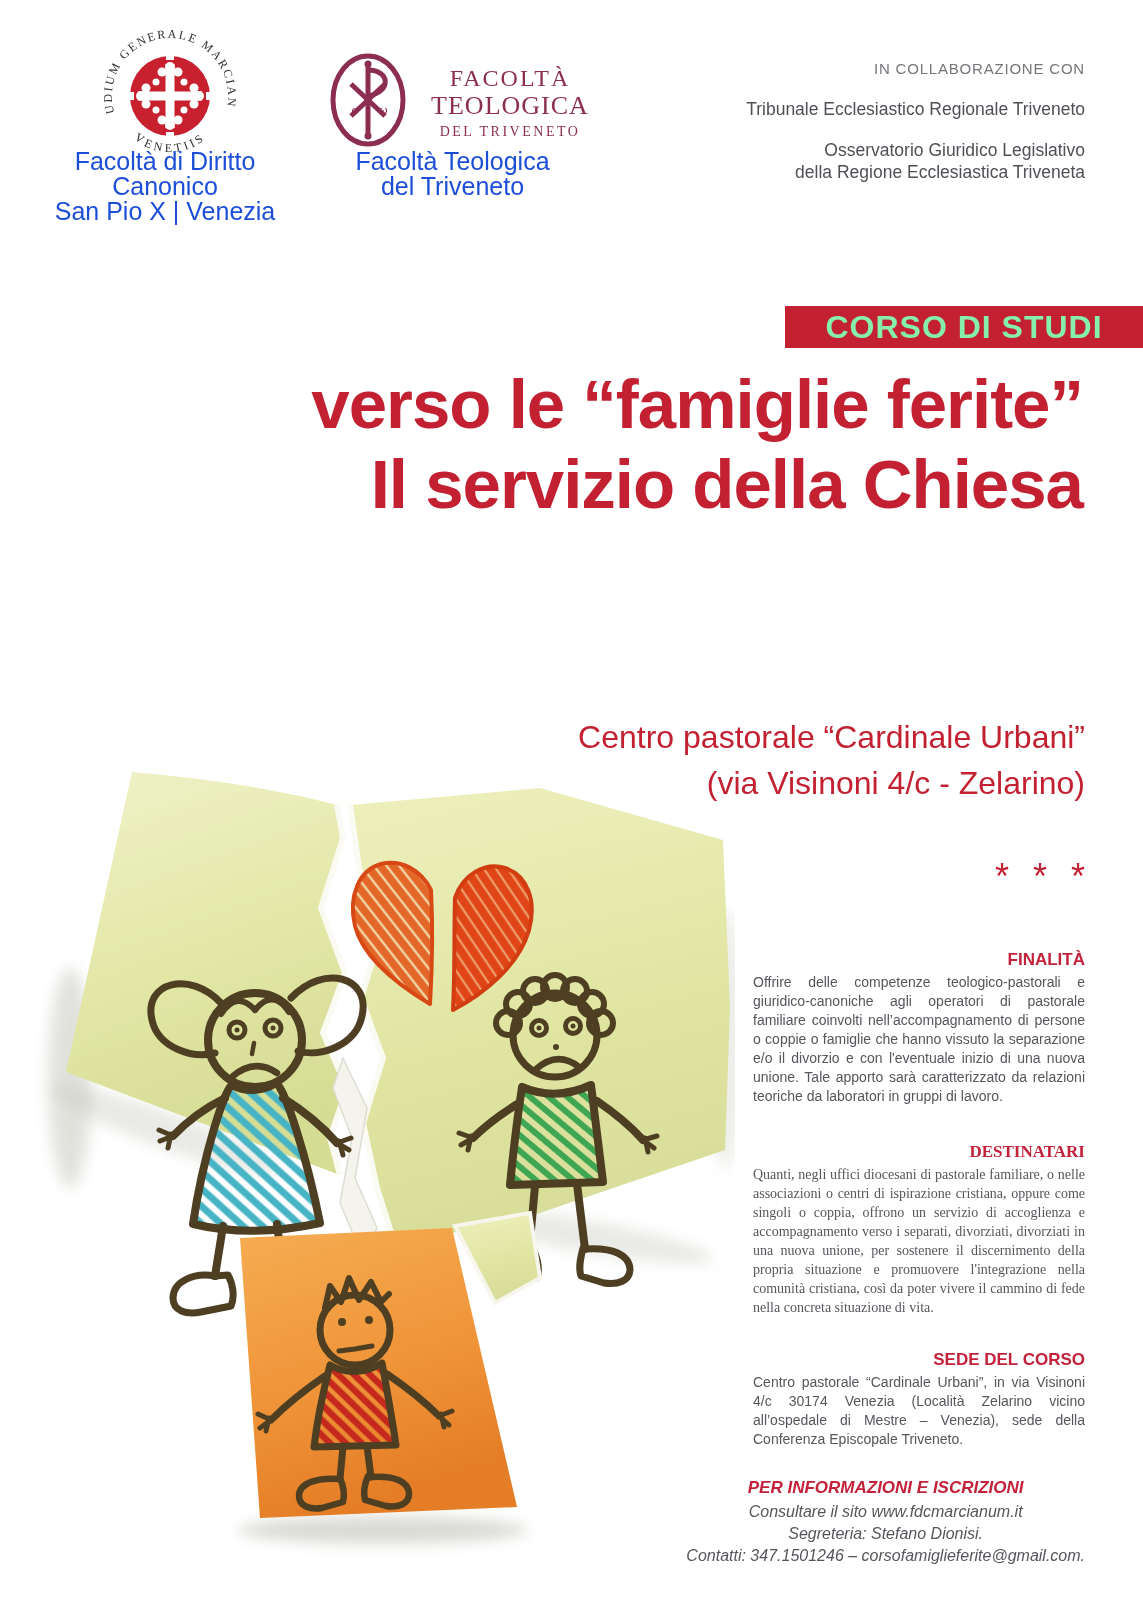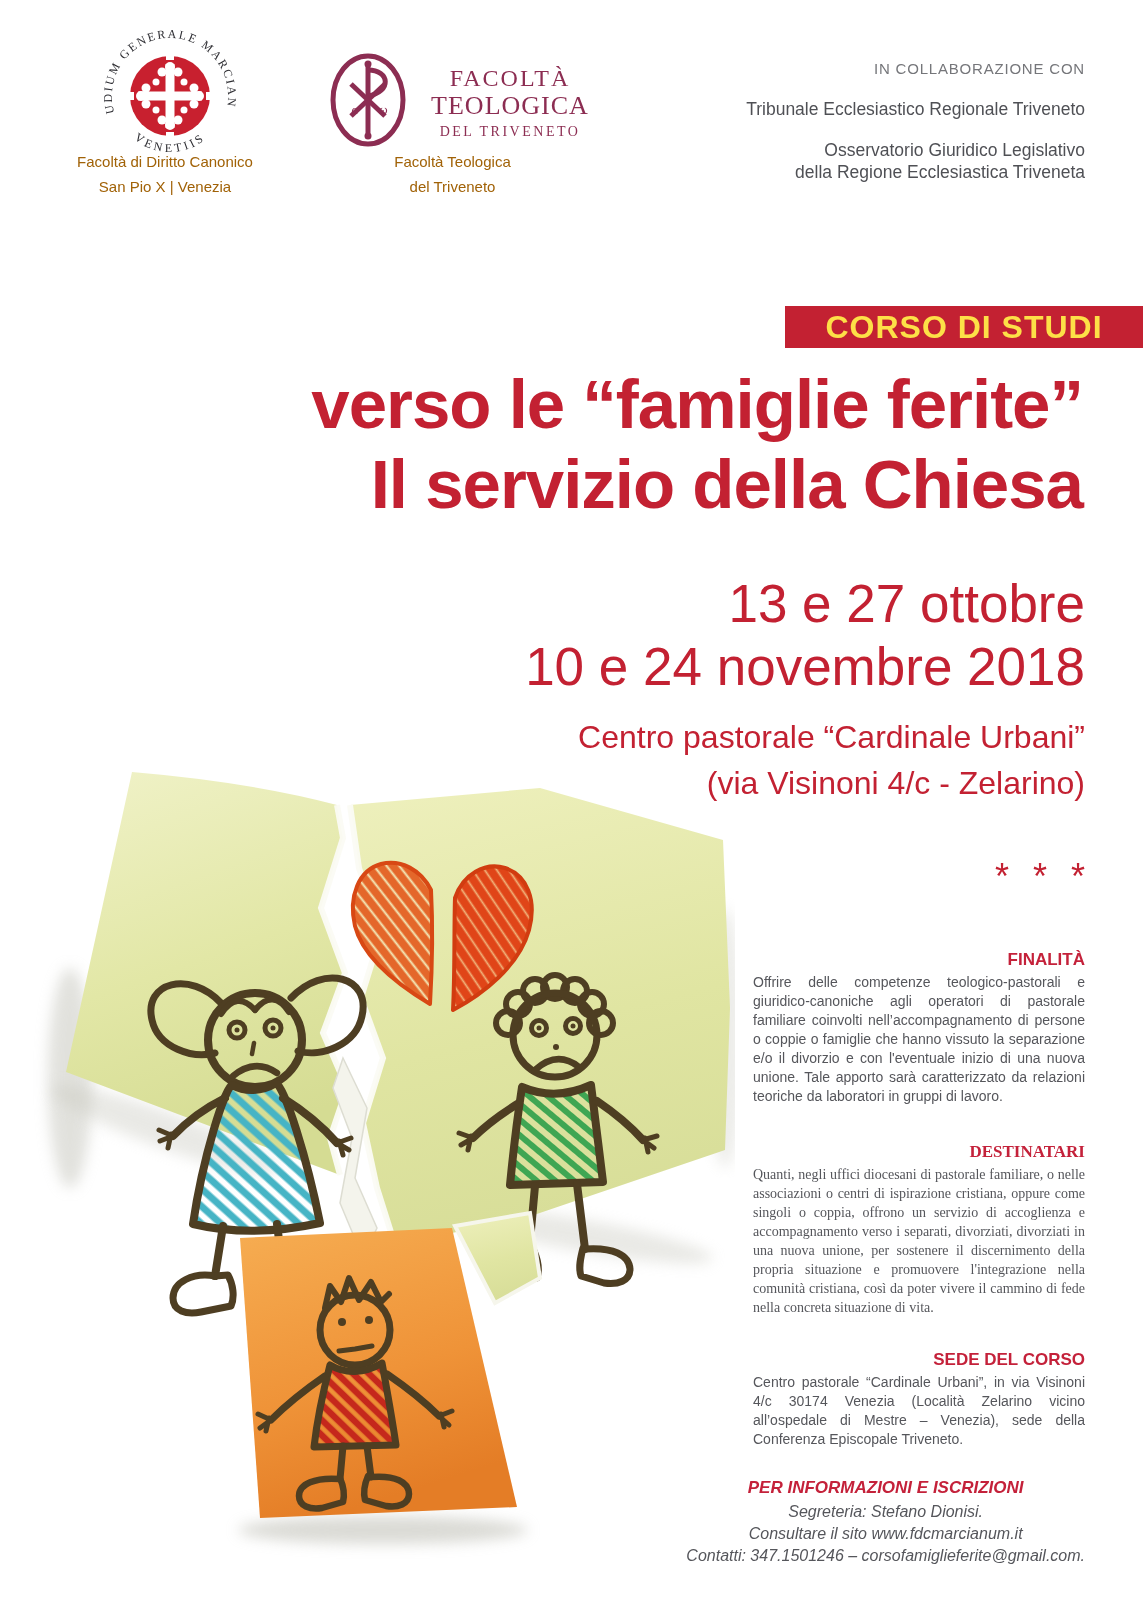--- a/index.html
+++ b/index.html
@@ -1,29 +1,29 @@
 <!DOCTYPE html>
 <html><head>
 <meta charset="utf-8">
 <style>
   html,body{margin:0;padding:0;background:#ffffff;}
   .page{position:relative;width:1143px;height:1613px;background:#ffffff;overflow:hidden;
         font-family:"Liberation Sans",sans-serif;}
 
   
   .logo-svg{position:absolute;}
-  .logo-caption{position:absolute;text-align:center;font-size:15px;line-height:25px;color:#a16207;}
+  .logo-caption{position:absolute;text-align:center;font-size:25px;line-height:25px;color:#1d4ed8;}
   .collab-label{position:absolute;top:60px;right:58px;font-size:15px;letter-spacing:.8px;color:#75767a;text-align:left;}
   .partner{position:absolute;right:58px;text-align:right;font-size:17.5px;color:#4f5055;line-height:21.5px;}
   .partner-1{top:99px;}
   .partner-2{top:140px;}
 
   
   .banner{position:absolute;left:785px;top:306px;width:358px;height:42px;background:#c32132;
-          color:#fde047;font-size:32px;font-weight:bold;letter-spacing:1px;line-height:42px;text-align:center;}
+          color:#86efac;font-size:32px;font-weight:bold;letter-spacing:1px;line-height:42px;text-align:center;}
 
   
   .title{position:absolute;right:60px;top:365px;text-align:right;color:#c32132;
          font-size:69px;line-height:80px;font-weight:bold;letter-spacing:-1px;white-space:nowrap;}
   .dates{position:absolute;right:58px;top:572px;text-align:right;color:#c32132;
          font-size:53px;line-height:63px;white-space:nowrap;}
   .venue{position:absolute;right:58px;top:714px;text-align:right;color:#c32132;
          font-size:32px;line-height:46px;white-space:nowrap;}
   .separator{position:absolute;right:58px;top:856px;color:#c32132;font-size:36px;word-spacing:14px;}
 
@@ -119,24 +119,20 @@
     <div>Osservatorio Giuridico Legislativo</div>
     <div>della Regione Ecclesiastica Triveneta</div>
   </div>
 
   <div class="banner">CORSO DI STUDI</div>
 
   <div class="title">
     <div>verso le “famiglie ferite”</div>
     <div>Il servizio della Chiesa</div>
   </div>
-  <div class="dates">
-    <div>13 e 27 ottobre</div>
-    <div>10 e 24 novembre 2018</div>
-  </div>
   <div class="venue">
     <div>Centro pastorale “Cardinale Urbani”</div>
     <div>(via Visinoni 4/c - Zelarino)</div>
   </div>
   <div class="separator">* * *</div>
 
   <div class="section section-1">
     <h3>FINALITÀ</h3>
     <p>Offrire delle competenze teologico-pastorali e giuridico-canoniche agli operatori di pastorale familiare coinvolti nell’accompagnamento di persone o coppie o famiglie che hanno vissuto la separazione e/o il divorzio e con l'eventuale inizio di una nuova unione. Tale appor­to sarà caratterizzato da relazioni teoriche da laboratori in gruppi di lavoro.</p>
   </div>
@@ -144,22 +140,22 @@
     <h3>DESTINATARI</h3>
     <p>Quanti, negli uffici diocesani di pastorale familiare, o nelle associazioni o centri di ispirazione cristiana, oppure come singoli o coppia, offrono un servizio di accoglienza e accompagnamento verso i separati, divorziati, divor­ziati in una nuova unione, per sostenere il discernimento della propria situazione e promuovere l'integrazione nella comunità cristiana, così da poter vivere il cammino di fede nella concreta situazione di vita.</p>
   </div>
   <div class="section section-3">
     <h3>SEDE DEL CORSO</h3>
     <p>Centro pastorale “Cardinale Urbani”, in via Visinoni 4/c 30174 Venezia (Località Zelarino vicino all’ospedale di Mestre – Venezia), sede della Conferenza Episcopale Triveneto.</p>
   </div>
 
   <div class="footer">
     <h3>PER INFORMAZIONI E ISCRIZIONI</h3>
+    <div>Consultare il sito www.fdcmarcianum.it</div>
     <div>Segreteria: Stefano Dionisi.</div>
-    <div>Consultare il sito www.fdcmarcianum.it</div>
     <div>Contatti: 347.1501246 – corsofamiglieferite@gmail.com.</div>
   </div>
 
   <svg class="photo" viewBox="0 0 710 845" role="img" aria-label="Torn yellow sticky note with drawn girl, boy and broken heart; orange note with child below">
     <defs>
       <linearGradient id="noteGradL" x1="0" y1="0" x2="0.25" y2="1">
         <stop offset="0" stop-color="#f0f2c8"></stop>
           <stop offset="0.55" stop-color="#e2e7a6"></stop>
           <stop offset="1" stop-color="#d5dc93"></stop>
       </linearGradient>

